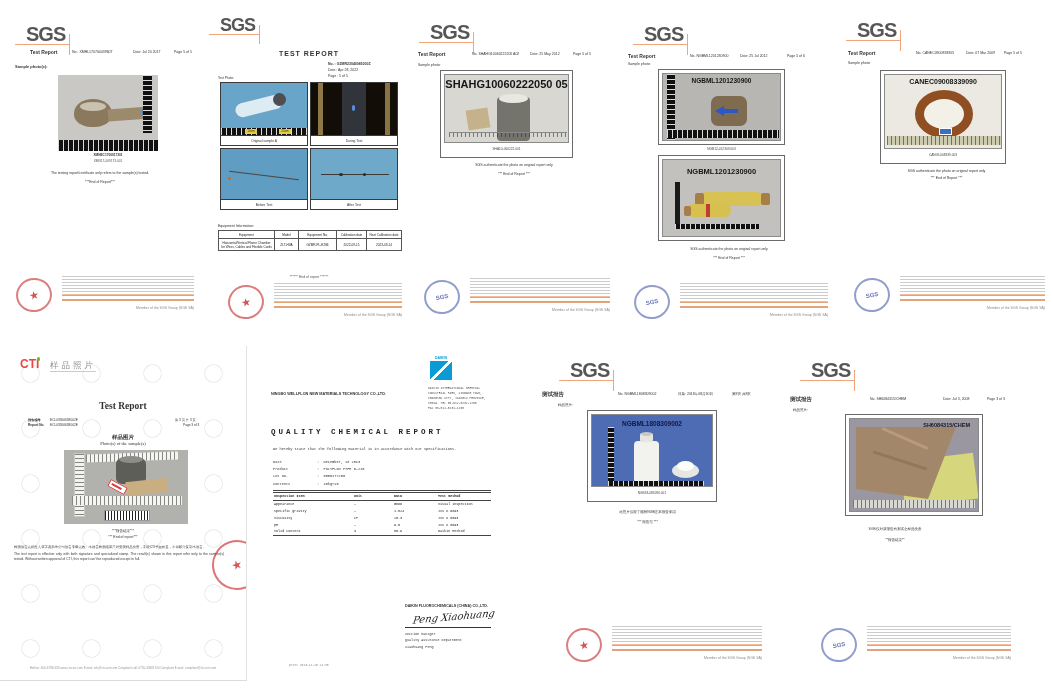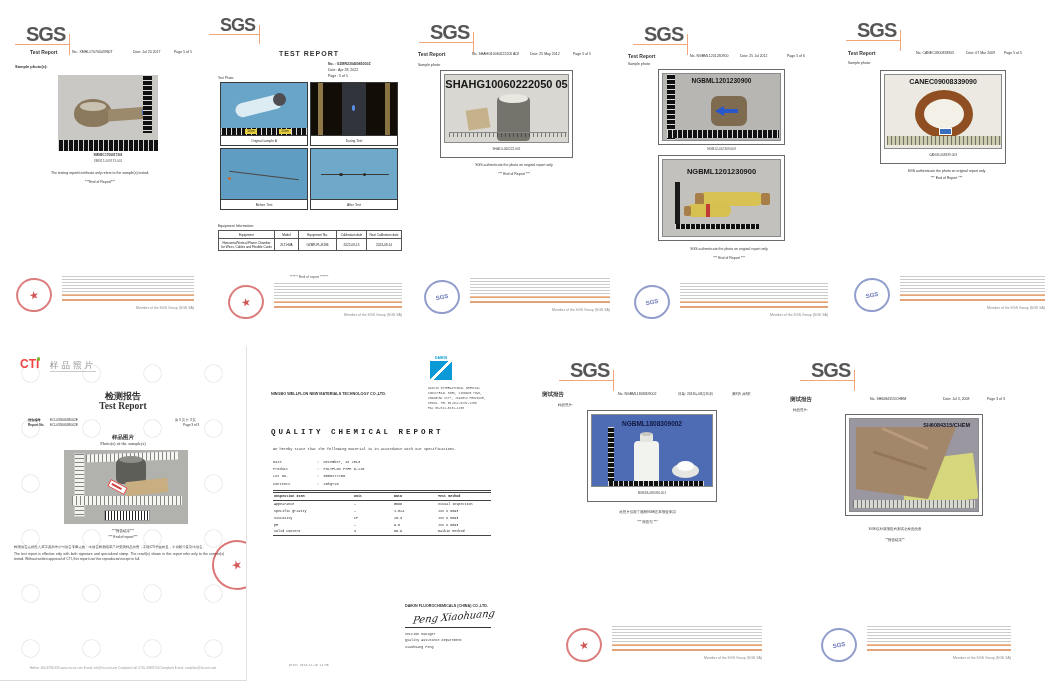--- a/index.html
+++ b/index.html
@@ -272,21 +272,20 @@
         <div class="orange"></div>
         <div class="member">Member of the SGS Group (SGS SA)</div>
       </div>
     </div>
   </div>
 
   <div class="page cti-page" style="left:0;top:346px;width:246px;height:334px">
     <div class="cti-logo" style="left:20px;top:12px">CTI</div>
     <div class="abs" style="left:50px;top:14px;font-size:8.5px;color:#919191;letter-spacing:3px">样品照片</div>
     <div class="abs blur" style="left:50px;top:25px;width:46px;height:3px"></div>
-    <div class="abs ctr b" style="left:0;top:44px;width:246px;font-size:9px">检测报告</div>
     <div class="abs ctr b serif" style="left:0;top:55px;width:246px;font-size:9.5px">Test Report</div>
     <div class="abs t3 b" style="left:28px;top:72px">报告编号</div>
     <div class="abs t3" style="left:50px;top:72px">ECL03300638002E</div>
     <div class="abs t3 b" style="left:28px;top:77px">Report No.</div>
     <div class="abs t3" style="left:50px;top:77px">ECL03300638002E</div>
     <div class="abs t3" style="left:175px;top:72px">第 3 页 共 3 页</div>
     <div class="abs t3" style="left:183px;top:77px">Page 3 of 3</div>
     <div class="abs ctr b" style="left:0;top:88px;width:246px;font-size:5.5px">样品图片</div>
     <div class="abs ctr serif" style="left:0;top:95px;width:246px;font-size:4.5px">Photo(s) of the sample(s)</div>
     <div class="abs" style="left:64px;top:104px;width:124px;height:74px;background:#b1b1ad;overflow:hidden">

